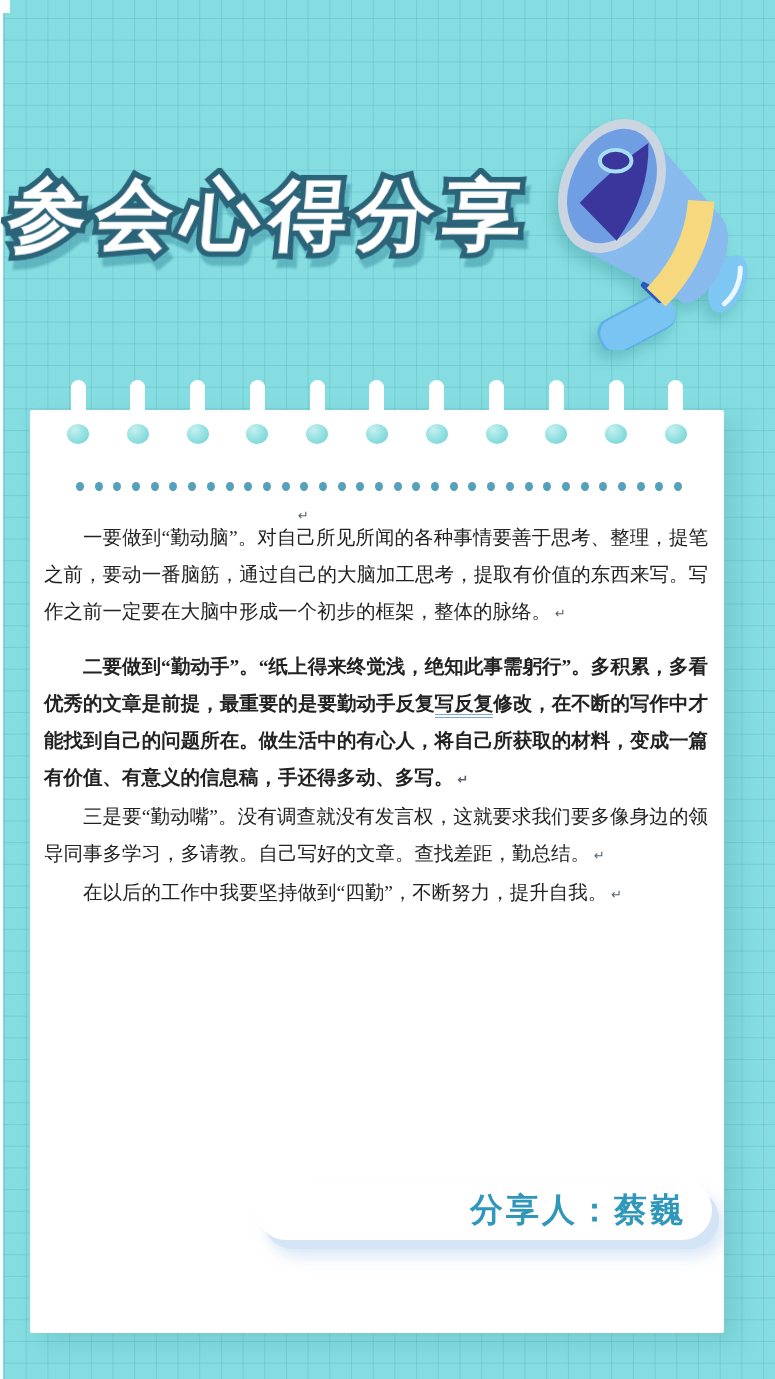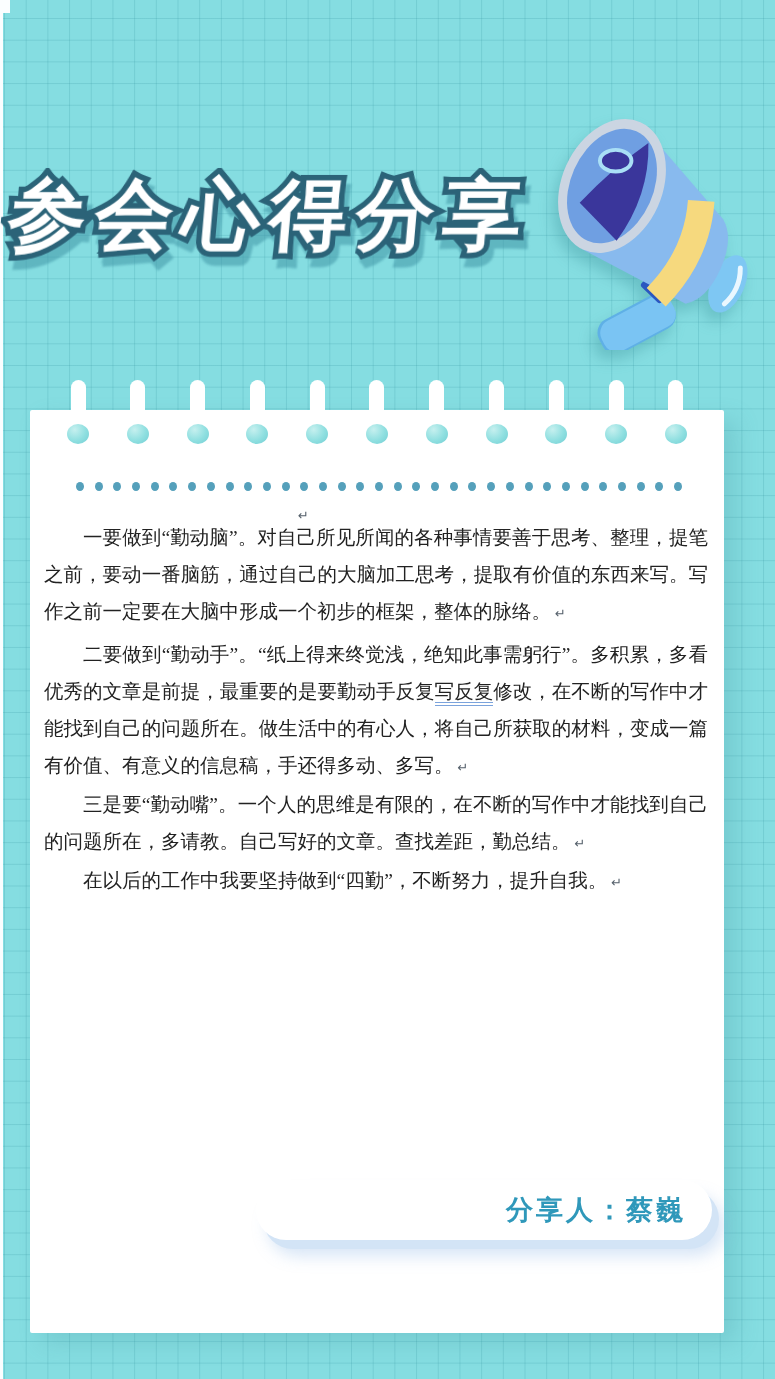--- a/index.html
+++ b/index.html
@@ -37,28 +37,28 @@
       background:radial-gradient(ellipse at 35% 28%, #c6f0ef 0%, #8fdfe0 55%, #72ced3 100%);}
   .dots{display:flex;justify-content:space-between;margin:72px 42px 0 46px;}
   .dot{width:8px;height:9px;border-radius:50%;background:#55a0bb;}
 
   
   .doc{margin:4px 16px 0 14px;font-family:"Liberation Serif","DejaVu Serif",serif;
       color:#222222;font-size:19.5px;line-height:37px;}
   .ret-line{height:24px;padding-left:250px;}
   .ret{font-size:13px;color:#55606b;margin-left:4px;font-family:"DejaVu Sans",sans-serif;}
   .para{margin:0;text-indent:2em;text-align:justify;}
-  .para.gap{margin-top:4px;}
+  .para.gap{margin-top:16px;font-weight:bold;}
   .u{border-bottom:4px double #7ba3dc;}
 
   
   .share-pill{position:absolute;right:12px;top:770px;width:456px;height:60px;background:#ffffff;
       border-radius:32px;box-shadow:7px 9px 0 #d3e4f6, 12px 16px 16px rgba(140,180,230,0.35);}
   .share-label{display:block;line-height:60px;text-align:right;padding-right:26px;
-      font-weight:bold;font-size:27px;letter-spacing:3px;color:#2f98ba;
+      font-weight:bold;font-size:33px;letter-spacing:3px;color:#2f98ba;
       font-family:"Liberation Sans", sans-serif;}
 </style>
 </head>
 <body>
 
 <div class="bg"></div>
 <div class="edge-corner"></div>
 <div class="edge-left"></div>
 
 <div class="title-wrap">
@@ -169,20 +169,20 @@
       <div class="dot"></div>
       <div class="dot"></div>
       <div class="dot"></div>
       <div class="dot"></div>
     </div>
   <div class="doc">
     <div class="ret-line"><span class="ret">↵</span></div>
     <div id="paragraphs">
         <p class="para"><span>一要做到“勤动脑”。对自己所见所闻的各种事情要善于思考、整理，提笔之前，要动一番脑筋，通过自己的大脑加工思考，提取有价值的东西来写。写作之前一定要在大脑中形成一个初步的框架，整体的脉络。</span><span class="ret">↵</span></p>
         <p class="para gap"><span>二要做到“勤动手”。“纸上得来终觉浅，绝知此事需躬行”。多积累，多看优秀的文章是前提，最重要的是要勤动手反复</span><span class="u">写反复</span><span>修改，在不断的写作中才能找到自己的问题所在。做生活中的有心人，将自己所获取的材料，变成一篇有价值、有意义的信息稿，手还得多动、多写。</span><span class="ret">↵</span></p>
-        <p class="para"><span>三是要“勤动嘴”。一个人的思维是有限的，在不断的写作中才能找到自己的问题所在，多请教。自己写好的文章。查找差距，勤总结。</span><span class="ret">↵</span></p>
+        <p class="para"><span>三是要“勤动嘴”。没有调查就没有发言权，这就要求我们要多像身边的领导同事多学习，多请教。自己写好的文章。查找差距，勤总结。</span><span class="ret">↵</span></p>
         <p class="para"><span>在以后的工作中我要坚持做到“四勤”，不断努力，提升自我。</span><span class="ret">↵</span></p>
       </div>
   </div>
   <div class="share-pill">
     <span class="share-label">分享人：蔡巍</span>
   </div>
 </div>
 
 </body></html>

